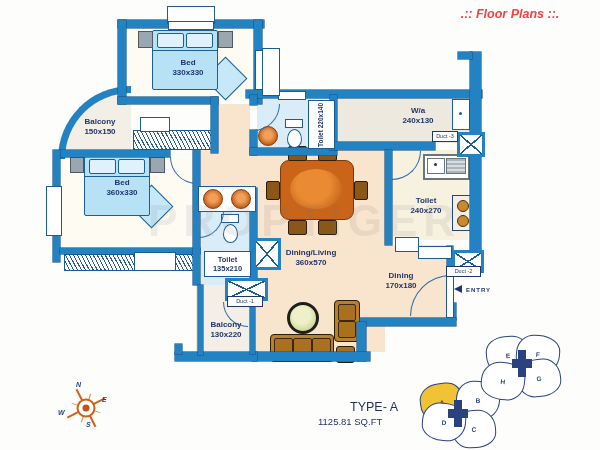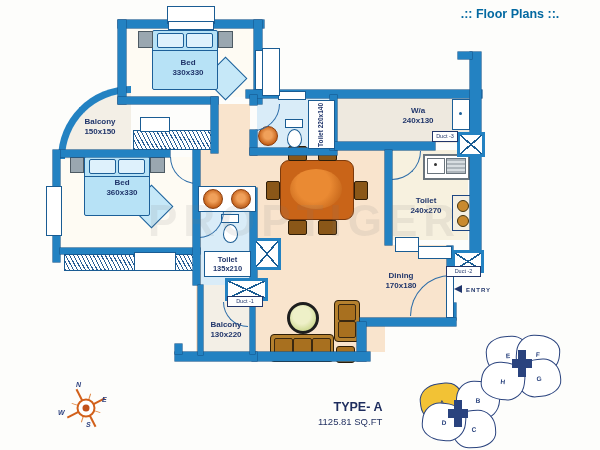--- a/index.html
+++ b/index.html
@@ -31,21 +31,21 @@
   .cushion{position:absolute;background:#a8701f;border:1px solid #3a2810;border-radius:2px;}
   .basin{position:absolute;width:18px;height:18px;border-radius:50%;z-index:11;
          background:radial-gradient(circle at 50% 45%,#f0a05a 0 30%,#c05a12 75%);border:1px solid #8a3c0c;}
   .compass-letter{position:absolute;font-size:7px;font-weight:bold;font-style:italic;color:#2b3f7e;}
 </style>
 </head>
 <body>
 
 <div class="canvas">
 
-  <div class="abs" style="left:428px;top:7px;width:164px;text-align:center;color:#0369a1;font-weight:bold;font-size:12.5px;z-index:20;">.:: Floor Plans ::.</div>
+  <div class="abs" style="left:428px;top:7px;width:164px;text-align:center;color:#ef4444;font-weight:bold;font-size:12.5px;z-index:20;font-style:italic;">.:: Floor Plans ::.</div>
 
   <div class="fill" style="left:126px;top:28px;width:130px;height:69px;background:#fefbf3;"></div>
   <div class="fill" style="left:60px;top:157px;width:133px;height:92px;background:#fefbf3;"></div>
   <div class="fill" style="left:58px;top:86px;width:66px;height:66px;background:#f3efe6;border-top-left-radius:100% 100%;border-left:7px solid #2382c2;border-top:7px solid #2382c2;z-index:2;"></div>
   <div class="fill" style="left:196px;top:150px;width:189px;height:202px;background:#f9e4cd;"></div>
   <div class="fill" style="left:218px;top:104px;width:32px;height:46px;background:#f9e4cd;"></div>
   <div class="fill" style="left:385px;top:245px;width:62px;height:75px;background:#f9e4cd;"></div>
   <div class="fill" style="left:257px;top:98px;width:78px;height:50px;background:#d9ecf8;"></div>
   <div class="fill" style="left:201px;top:208px;width:49px;height:78px;background:#d9ecf8;"></div>
   <div class="fill" style="left:337px;top:98px;width:133px;height:45px;background:#eee9df;"></div>
@@ -213,20 +213,24 @@
     </div>
   </div>
   <div class="lbl" style="left:392px;top:106px;width:52px;">
     <div>W/a</div>
       <div>240x130</div>
   </div>
   <div class="lbl" style="left:400px;top:196px;width:52px;">
     <div>Toilet</div>
       <div>240x270</div>
   </div>
+  <div class="lbl" style="left:278px;top:248px;width:66px;">
+    <div>Dining/Living</div>
+      <div>360x570</div>
+  </div>
   <div class="lbl" style="left:377px;top:271px;width:48px;">
     <div>Dining</div>
       <div>170x180</div>
   </div>
   <div class="abs" style="left:204px;top:251px;width:45px;height:24px;background:#fff;border:1px solid #1a5c93;z-index:18;display:flex;flex-direction:column;align-items:center;justify-content:center;font-size:7.5px;font-weight:bold;color:#21366b;line-height:1.25;">
     <div>Toilet</div>
       <div>135x210</div>
   </div>
   <div class="lbl" style="left:202px;top:320px;width:48px;">
     <div>Balcony</div>
@@ -240,21 +244,21 @@
     <div style="position:absolute;left:50%;top:52%;width:30px;height:1px;background:#e08b4a;transform:translate(-50%,-50%) rotate(108deg);"></div>
     <div style="position:absolute;left:50%;top:52%;width:15px;height:15px;transform:translate(-50%,-50%);border:2.5px solid #d2601a;border-radius:50%;background:#fff;"></div>
     <div style="position:absolute;left:50%;top:52%;width:7px;height:7px;transform:translate(-50%,-50%);border-radius:50%;background:#c2511a;"></div>
     <div class="compass-letter" style="left:18px;top:0px;">N</div>
     <div class="compass-letter" style="left:44px;top:15px;">E</div>
     <div class="compass-letter" style="left:0px;top:28px;">W</div>
     <div class="compass-letter" style="left:28px;top:40px;">S</div>
   </div>
 
   <div class="abs" style="left:318px;top:400px;width:80px;color:#1e2d5e;z-index:20;">
-    <div style="font-size:12.5px;font-weight:bold;text-align:center;">TYPE- A</div>
+    <div style="font-size:12.5px;font-weight:normal;text-align:right;">TYPE- A</div>
     <div style="font-size:9.5px;margin-top:2px;">1125.81 SQ.FT</div>
   </div>
 
   <div class="unit hl" style="left:420px;top:383px;border-radius:45% 38% 50% 40%/42% 48% 38% 46%;transform:rotate(-7deg);background:#f2c235;">
       <span>A</span>
     </div>
   <div class="unit" style="left:456px;top:381px;border-radius:40% 48% 38% 50%/46% 40% 50% 38%;transform:rotate(3deg);">
       <span>B</span>
     </div>
   <div class="unit" style="left:452px;top:410px;border-radius:50% 40% 46% 38%/40% 50% 38% 48%;transform:rotate(-3deg);">

